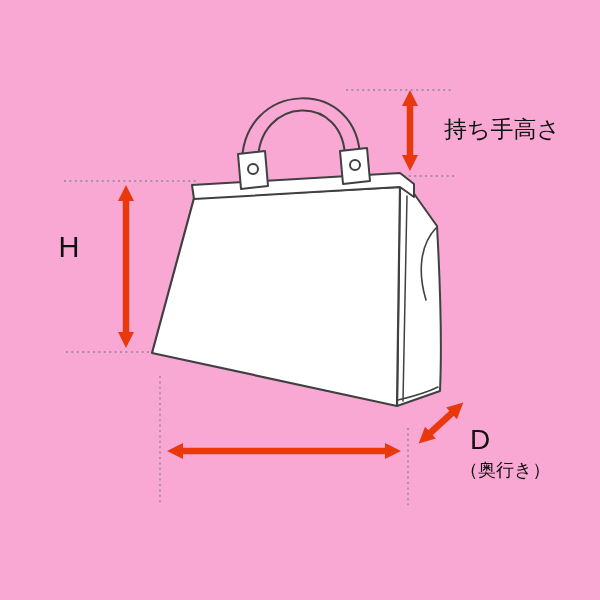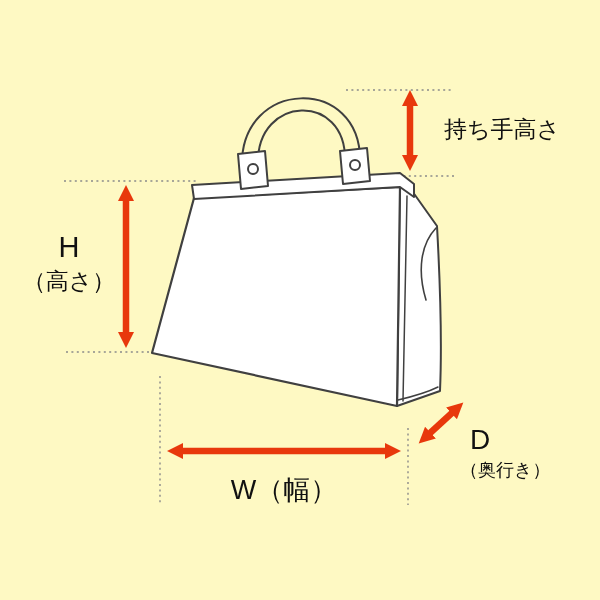--- a/index.html
+++ b/index.html
@@ -1,20 +1,20 @@
 <!DOCTYPE html>
 <html><head>
 <meta charset="utf-8">
 <style>
   html, body { margin: 0; padding: 0; background: #ffffff; }
   .stage {
     position: relative;
     width: 600px;
     height: 600px;
-    background: #fef9c3;
+    background: #f9a8d4;
     overflow: hidden;
     font-family: "Liberation Sans", sans-serif;
     color: #111111;
   }
   .stage svg { position: absolute; left: 0; top: 0; }
   .label { position: absolute; color: #111111; white-space: nowrap; }
   .label .sub { margin-top: 2px; }
 </style>
 </head>
 <body>
@@ -62,23 +62,21 @@
       <line x1="126" y1="199" x2="126" y2="334" marker-start="url(#ah)" marker-end="url(#ah)"></line>
       <line x1="181" y1="451" x2="387" y2="451" marker-start="url(#ah)" marker-end="url(#ah)"></line>
       <line x1="429" y1="434" x2="453" y2="412" marker-start="url(#ah)" marker-end="url(#ah)"></line>
     </g>
   </svg>
 
   <div class="label" style="left:444px; top:114px; font-size:23px;">持ち手高さ</div>
 
   <div class="label" style="left:16px; top:231px; width:106px; text-align:center; white-space:normal;">
     <div style="font-size:29px;">H</div>
-    <div class="sub" style="font-size:23px;">（高さ）</div>
   </div>
 
-  <div class="label" style="left:198px; top:472px; width:172px; text-align:center; font-size:27px;">W（幅）</div>
 
   <div class="label" style="left:460px; top:424px; white-space:normal;">
     <div style="font-size:28px; margin-left:10px;">D</div>
     <div class="sub" style="font-size:18px;">（奥行き）</div>
   </div>
 
 </div>
 
 </body></html>

